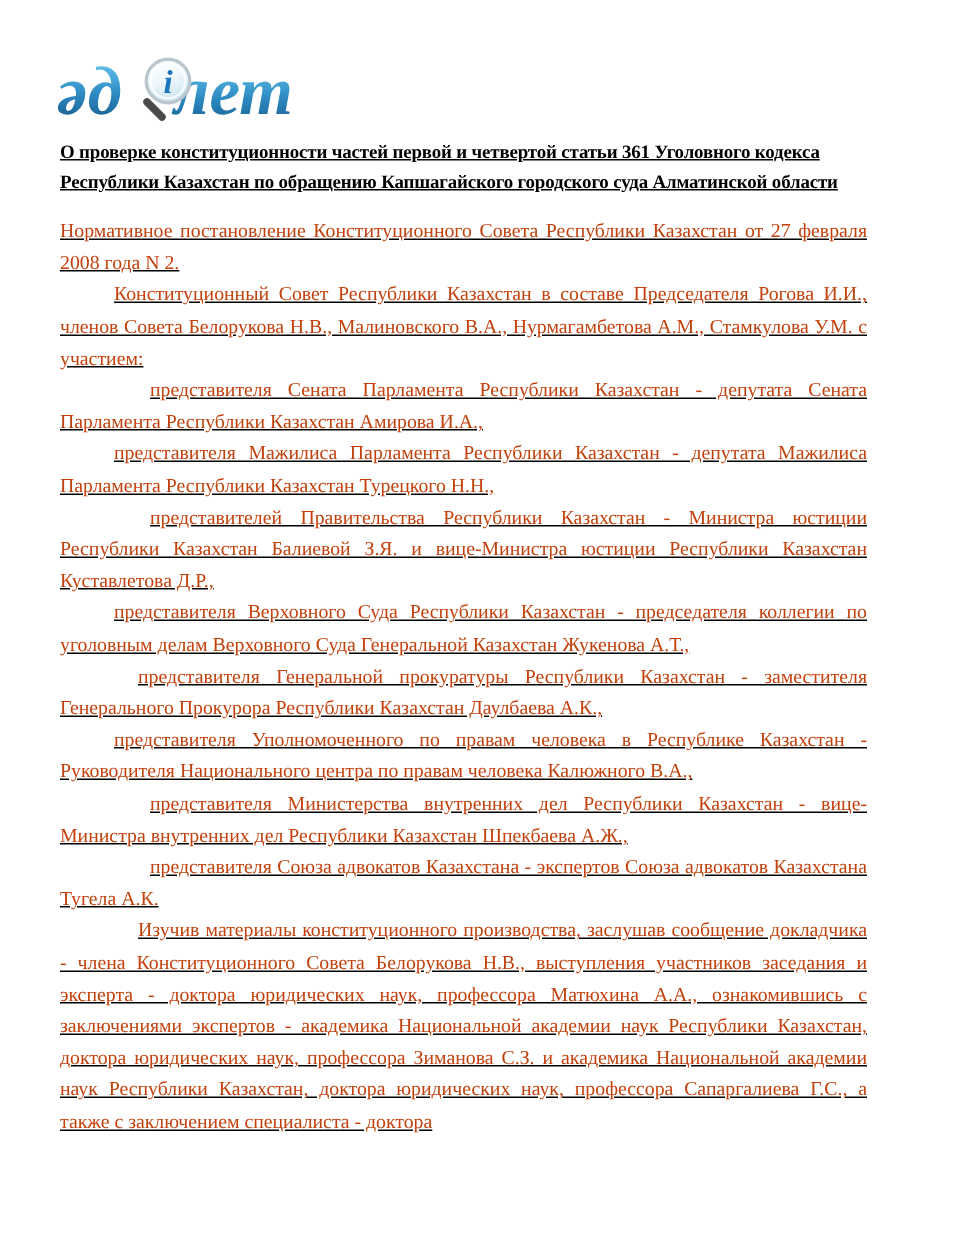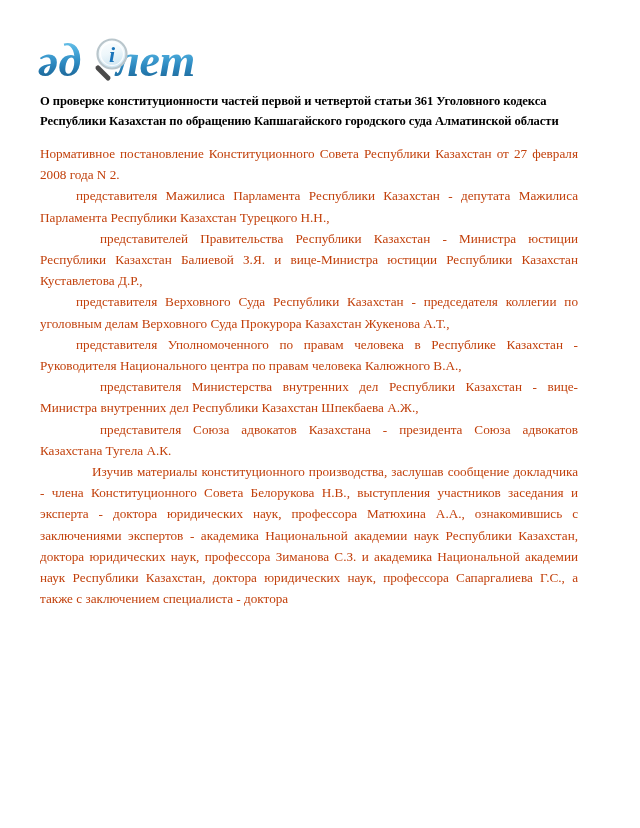--- a/index.html
+++ b/index.html
@@ -31,20 +31,21 @@
     height: 54px;
   }
   .logo-svg { display: block; }
 
   
   .content {
     position: absolute;
     left: 40px;
     top: 92px;
     width: 538px;
+    text-decoration: underline;
   }
 
   .doc-title {
     font-family: "Liberation Serif", "DejaVu Serif", serif;
     font-weight: bold;
     font-size: 12.6px;
     line-height: 19.5px;
     text-align: left;
     margin: 0 0 12px 0;
     letter-spacing: -0.1px;
@@ -105,32 +106,35 @@
       </g>
     </svg>
   </div>
 
   <div class="content">
 
     <h1 class="doc-title">О проверке конституционности частей первой и четвертой статьи 361 Уголовного кодекса Республики Казахстан по обращению Капшагайского городского суда Алматинской области</h1>
 
     <p class="body-par indent-0">Нормативное постановление Конституционного Совета Республики Казахстан от 27 февраля 2008 года N 2.</p>
 
+    <p class="body-par indent-2">Конституционный Совет Республики Казахстан в составе Председателя Рогова И.И., членов Совета Белорукова Н.В., Малиновского В.А., Нурмагамбетова А.М., Стамкулова У.М. с участием:</p>
 
+    <p class="body-par indent-4">представителя Сената Парламента Республики Казахстан - депутата Сената Парламента Республики Казахстан Амирова И.А.,</p>
 
     <p class="body-par indent-2">представителя Мажилиса Парламента Республики Казахстан - депутата Мажилиса Парламента Республики Казахстан Турецкого Н.Н.,</p>
 
     <p class="body-par indent-4">представителей Правительства Республики Казахстан - Министра юстиции Республики Казахстан Балиевой З.Я. и вице-Министра юстиции Республики Казахстан Куставлетова Д.Р.,</p>
 
-    <p class="body-par indent-2">представителя Верховного Суда Республики Казахстан - председателя коллегии по уголовным делам Верховного Суда Прокурора Казахстан Жукенова А.Т.,</p>
+    <p class="body-par indent-2">представителя Верховного Суда Республики Казахстан - председателя коллегии по уголовным делам Верховного Суда Генеральной Казахстан Жукенова А.Т.,</p>
 
+    <p class="body-par indent-3">представителя Генеральной прокуратуры Республики Казахстан - заместителя Генерального Прокурора Республики Казахстан Даулбаева А.К.,</p>
 
     <p class="body-par indent-2">представителя Уполномоченного по правам человека в Республике Казахстан - Руководителя Национального центра по правам человека Калюжного В.А.,</p>
 
     <p class="body-par indent-4">представителя Министерства внутренних дел Республики Казахстан - вице-Министра внутренних дел Республики Казахстан Шпекбаева А.Ж.,</p>
 
-    <p class="body-par indent-4">представителя Союза адвокатов Казахстана - президента Союза адвокатов Казахстана Тугела А.К.</p>
+    <p class="body-par indent-4">представителя Союза адвокатов Казахстана - экспертов Союза адвокатов Казахстана Тугела А.К.</p>
 
 
     <p class="body-par indent-3">Изучив материалы конституционного производства, заслушав сообщение докладчика - члена Конституционного Совета Белорукова Н.В., выступления участников заседания и эксперта - доктора юридических наук, профессора Матюхина А.А., ознакомившись с заключениями экспертов - академика Национальной академии наук Республики Казахстан, доктора юридических наук, профессора Зиманова С.З. и академика Национальной академии наук Республики Казахстан, доктора юридических наук, профессора Сапаргалиева Г.С., а также с заключением специалиста - доктора</p>
 
   </div>
 </div>
 
 </body></html>

